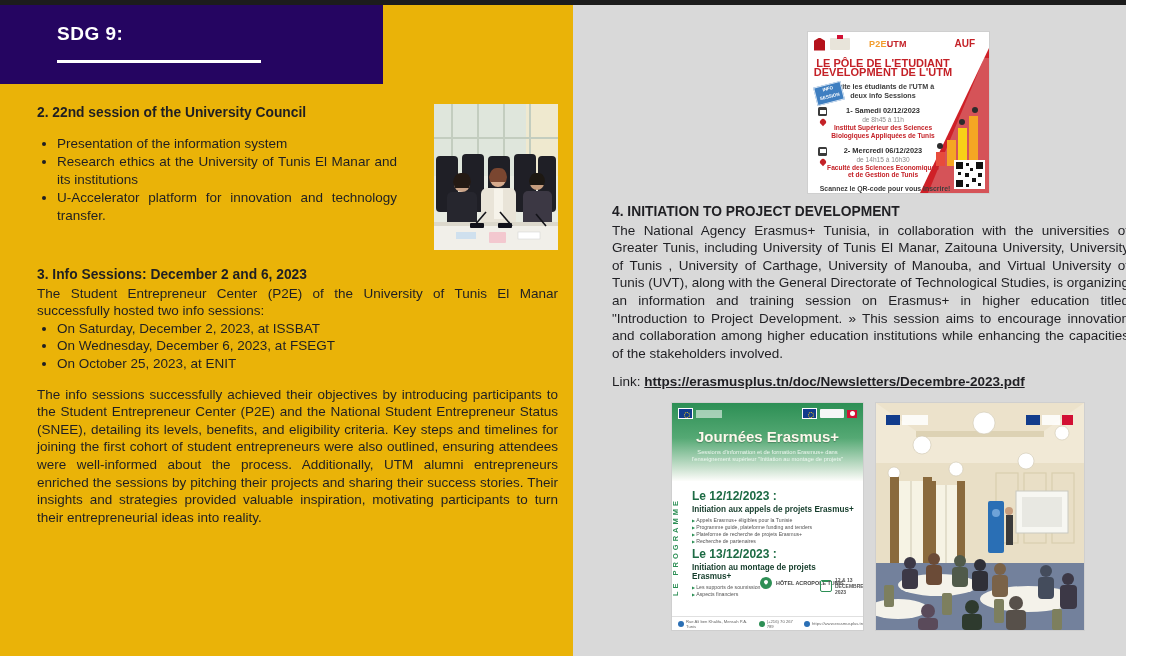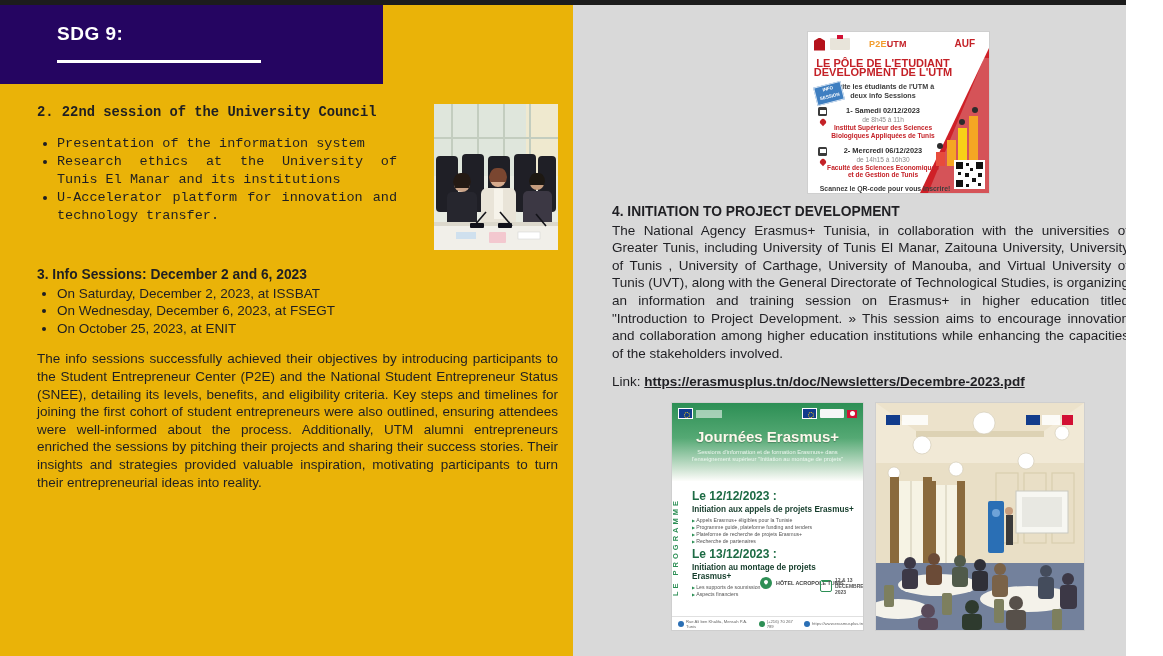--- a/index.html
+++ b/index.html
@@ -9,21 +9,21 @@
   .strip-right{position:absolute;right:0;top:0;width:5px;height:125px;background:#1c1c1c;}
 
   
   .sdg-box{position:absolute;left:0;top:5px;width:383px;height:79px;background:#250561;}
   .sdg-label{position:absolute;left:57px;top:18px;color:#fff;font-weight:700;font-size:19px;letter-spacing:.5px;}
   .sdg-underline{position:absolute;left:57px;top:55px;width:204px;height:3px;background:#fff;}
 
   
   .left-col{position:absolute;left:37px;top:104px;width:521px;font-size:13.5px;line-height:17.6px;text-align:justify;}
   .h-sec{font-weight:700;font-size:13.8px;margin:0 0 1px 0;text-align:left;}
-  .s2-row{display:flex;gap:25px;font-family:Liberation Mono, monospace;}
+  .s2-row{display:flex;gap:25px;}
   .s2-text{width:372px;}
   ul.blist{margin:13px 12px 0 0;padding:0 0 0 20px;}
   ul.blist li{margin:0 0 1px 0;}
   ul.blist2{margin:0;padding:0 0 0 20px;}
   .gap16{height:16px;}
   .gap14{height:13px;}
   .council-photo{width:124px;height:146px;flex:0 0 auto;}
 
   
   .panel{position:absolute;left:573px;top:5px;width:590px;height:651px;background:#d9d9d9;}
@@ -161,20 +161,21 @@
         <rect x="36" y="119" width="14" height="5" rx="1" fill="#11111a"></rect>
         <rect x="64" y="119" width="14" height="5" rx="1" fill="#11111a"></rect>
         <rect x="55" y="128" width="17" height="11" rx="1" fill="#f3c8cf"></rect>
         <rect x="22" y="128" width="20" height="7" fill="#cfe0ee"></rect>
         <rect x="84" y="128" width="22" height="7" fill="#ffffff" stroke="#d5d5d5" stroke-width="0.6"></rect>
       </svg>
     </div>
 
     <div class="gap16"></div>
     <p class="h-sec">3. Info Sessions: December 2 and 6, 2023</p>
+    <div>The Student Entrepreneur Center (P2E) of the University of Tunis El Manar successfully hosted two info sessions:</div>
     <ul class="blist2">
       <li>On Saturday, December 2, 2023, at ISSBAT</li>
       <li>On Wednesday, December 6, 2023, at FSEGT</li>
       <li>On October 25, 2023, at ENIT</li>
     </ul>
     <div class="gap14"></div>
     <div>The info sessions successfully achieved their objectives by introducing participants to the Student Entrepreneur Center (P2E) and the National Student Entrepreneur Status (SNEE), detailing its levels, benefits, and eligibility criteria. Key steps and timelines for joining the first cohort of student entrepreneurs were also outlined, ensuring attendees were well-informed about the process. Additionally, UTM alumni entrepreneurs enriched the sessions by pitching their projects and sharing their success stories. Their insights and strategies provided valuable inspiration, motivating participants to turn their entrepreneurial ideas into reality.</div>
   </div>
 
   <div class="panel">

